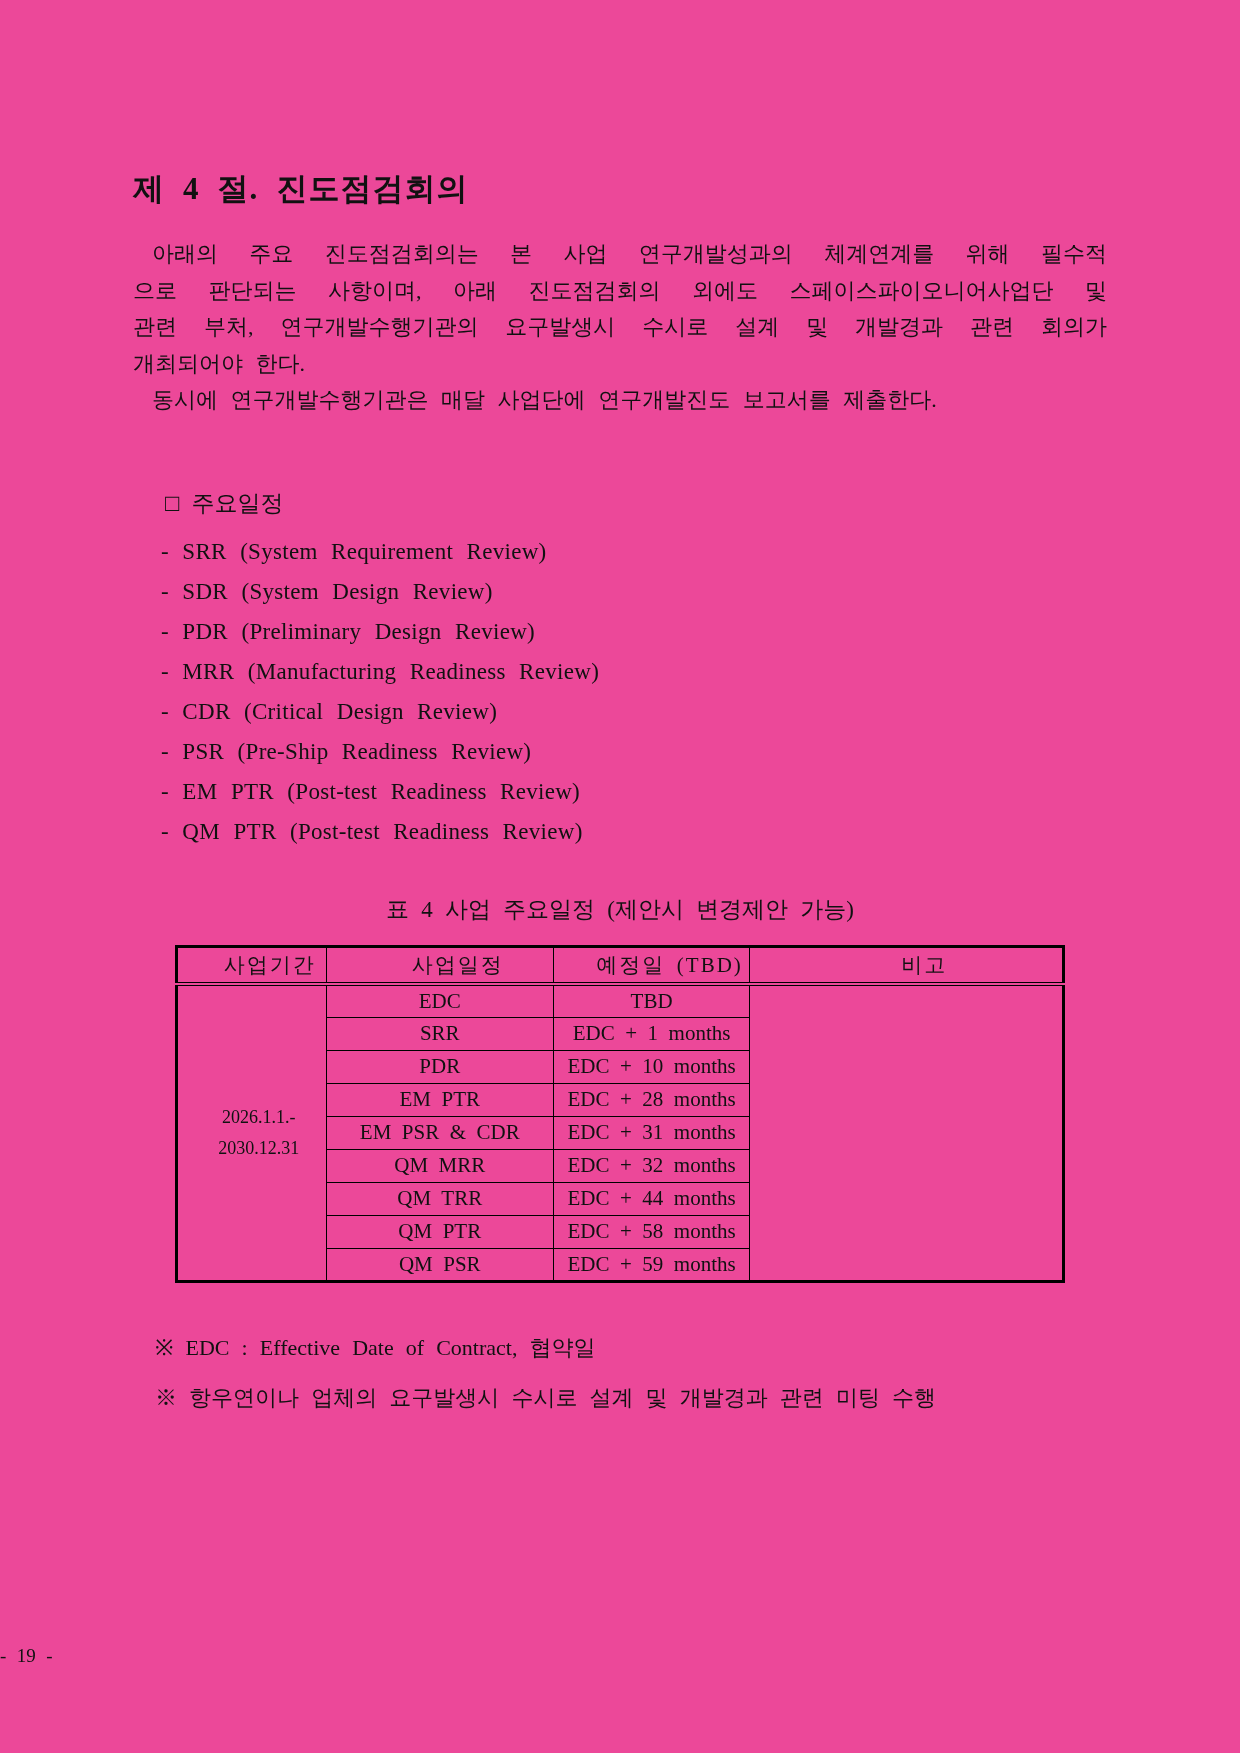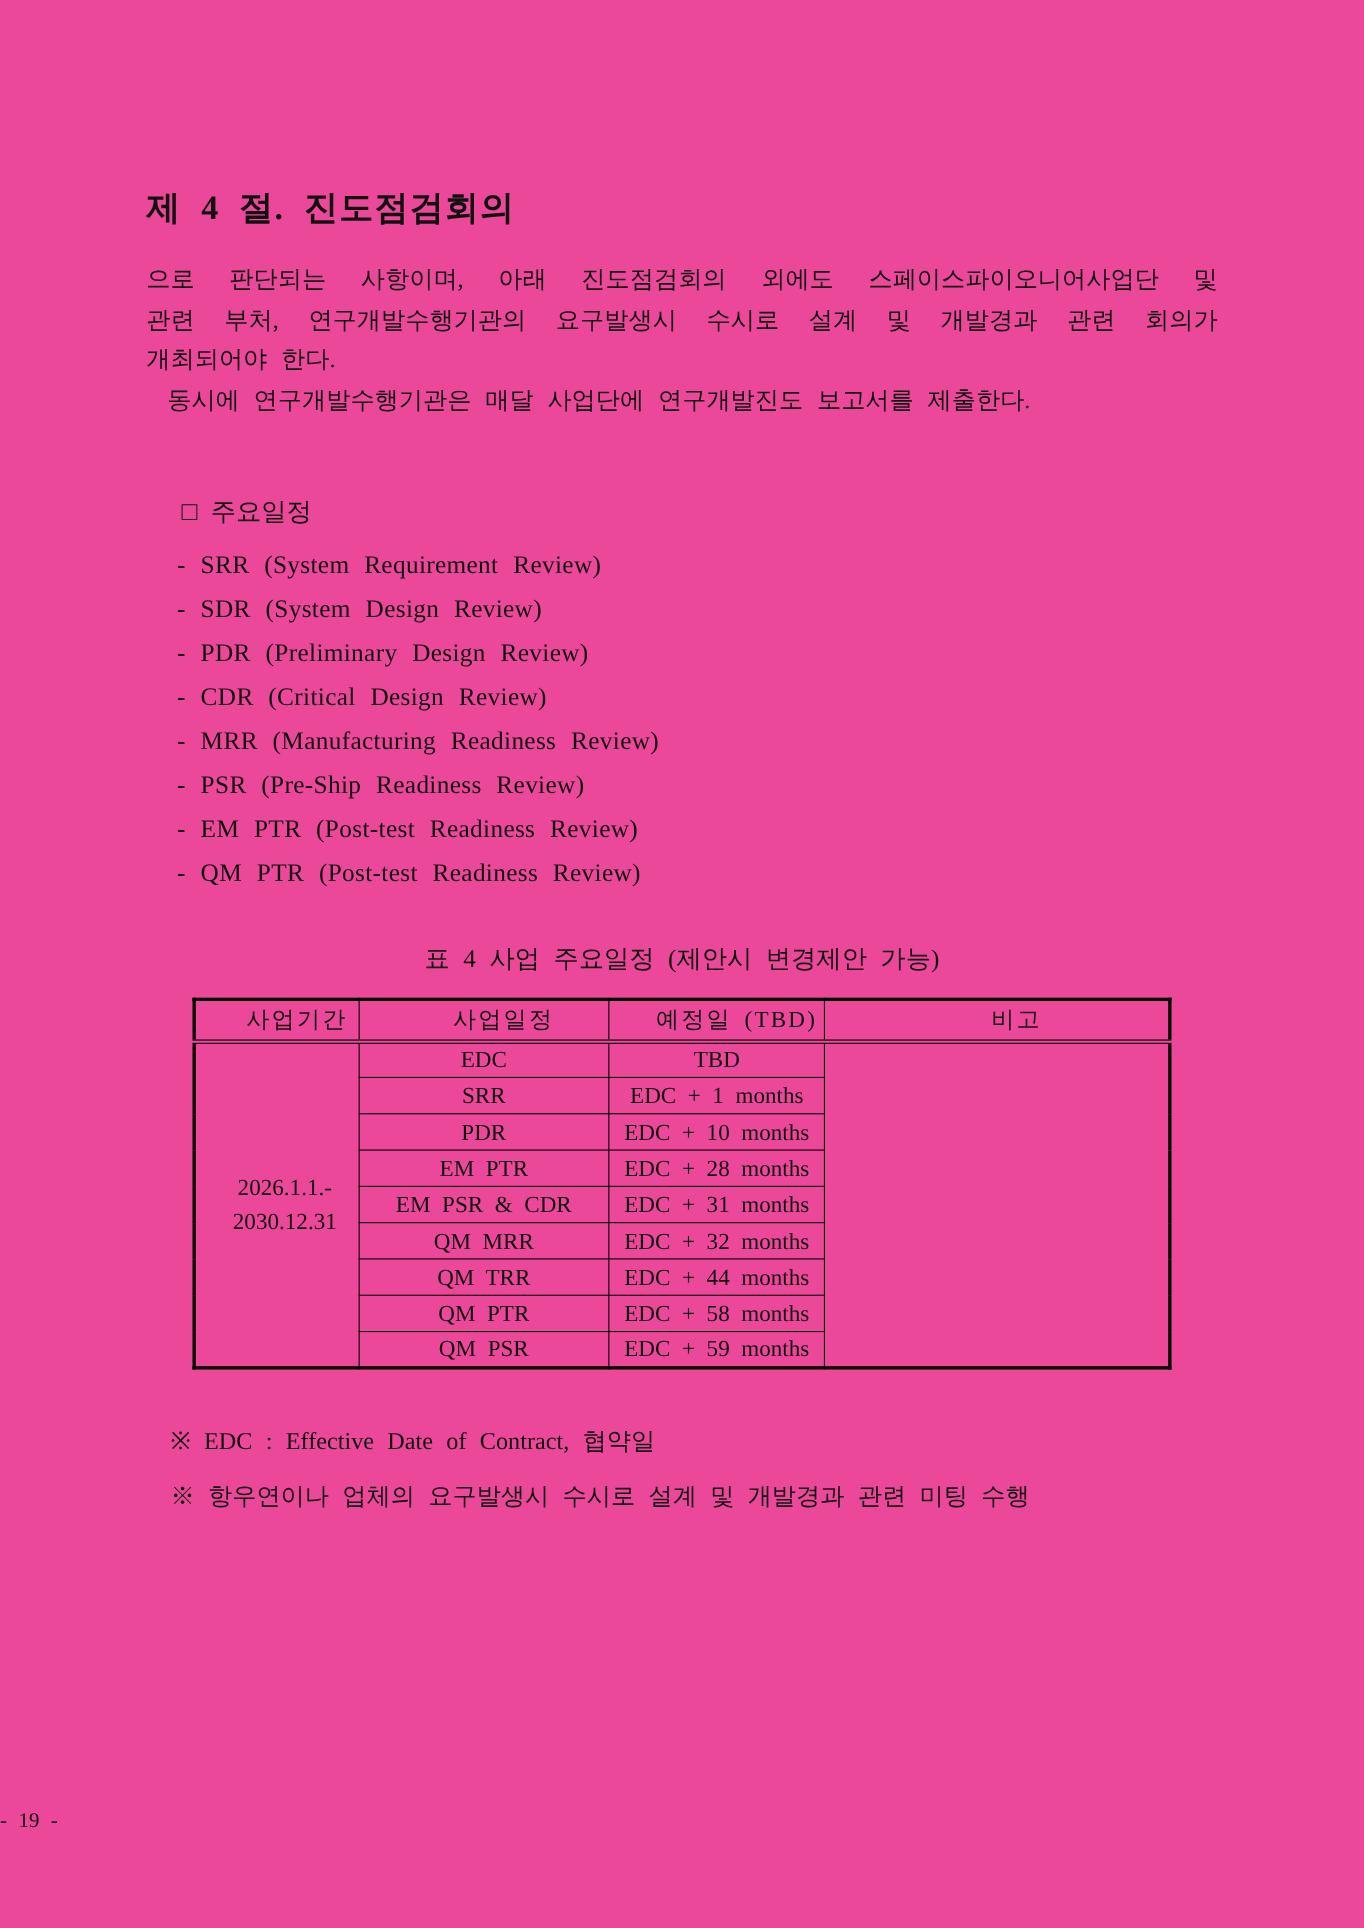--- a/index.html
+++ b/index.html
@@ -72,21 +72,21 @@
   table.schedule-table td {
     border: 1px solid #000000;
     height: 33px;
     text-align: center;
     vertical-align: middle;
     word-spacing: 0.25em;
   }
   td.period-cell {
     border-left: none !important;
     width: 150px;
-    font-size: 21px;
+    font-size: 18px;
     line-height: 31px;
     padding-left: 14px;
   }
   td.milestone-cell { width: 228px; }
   td.due-cell { width: 197px; }
   td.remark-cell { border-right: none !important; width: 315px; }
   .notes-block { margin-top: 48px; margin-left: 22px; }
   .note {
     font-size: 22px;
     line-height: 34px;
@@ -103,39 +103,40 @@
   }
 </style>
 </head>
 <body>
 
 <div class="page">
 
   <h1 class="doc-title">제 4 절. 진도점검회의</h1>
 
   <div class="para">
+    <div class="line full indent">아래의 주요 진도점검회의는 본 사업 연구개발성과의 체계연계를 위해 필수적</div>
     <div class="line full">으로 판단되는 사항이며, 아래 진도점검회의 외에도 스페이스파이오니어사업단 및</div>
     <div class="line full">관련 부처, 연구개발수행기관의 요구발생시 수시로 설계 및 개발경과 관련 회의가</div>
     <div class="line">개최되어야 한다.</div>
   </div>
 
   <div class="para para-second">
     <div class="line indent">동시에 연구개발수행기관은 매달 사업단에 연구개발진도 보고서를 제출한다.</div>
   </div>
 
   <div class="schedule-block">
     <div class="schedule-heading">
       <span class="checkbox-glyph">□</span><span>주요일정</span>
     </div>
     <div class="schedule-list">
       <div class="list-item">- SRR (System Requirement Review)</div>
       <div class="list-item">- SDR (System Design Review)</div>
       <div class="list-item">- PDR (Preliminary Design Review)</div>
+      <div class="list-item">- MRR (Manufacturing Readiness Review)</div>
       <div class="list-item">- CDR (Critical Design Review)</div>
-      <div class="list-item">- MRR (Manufacturing Readiness Review)</div>
       <div class="list-item">- PSR (Pre-Ship Readiness Review)</div>
       <div class="list-item">- EM PTR (Post-test Readiness Review)</div>
       <div class="list-item">- QM PTR (Post-test Readiness Review)</div>
     </div>
   </div>
 
   <div class="table-caption">표 4 사업 주요일정 (제안시 변경제안 가능)</div>
 
   <table class="schedule-table">
     <thead>

